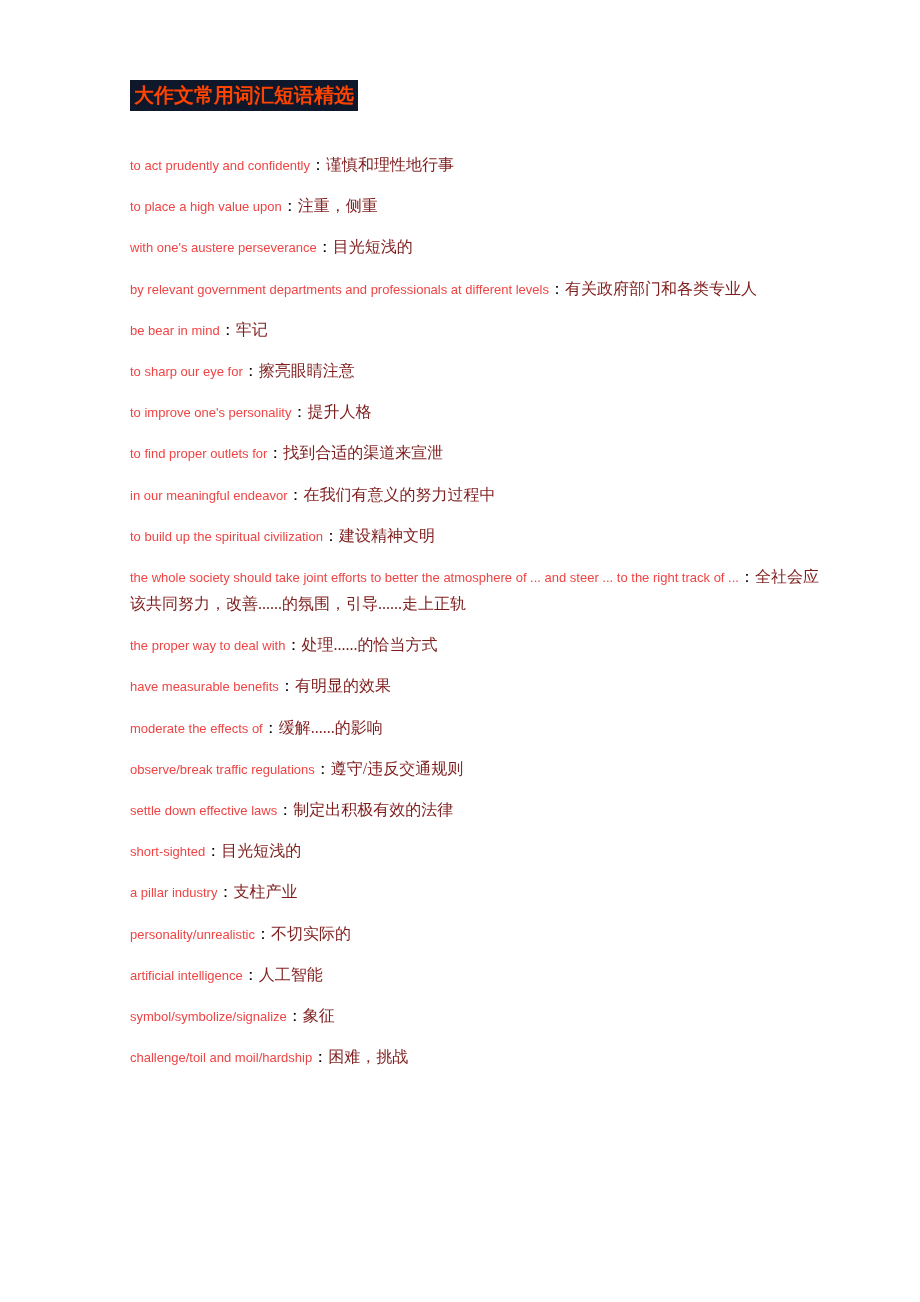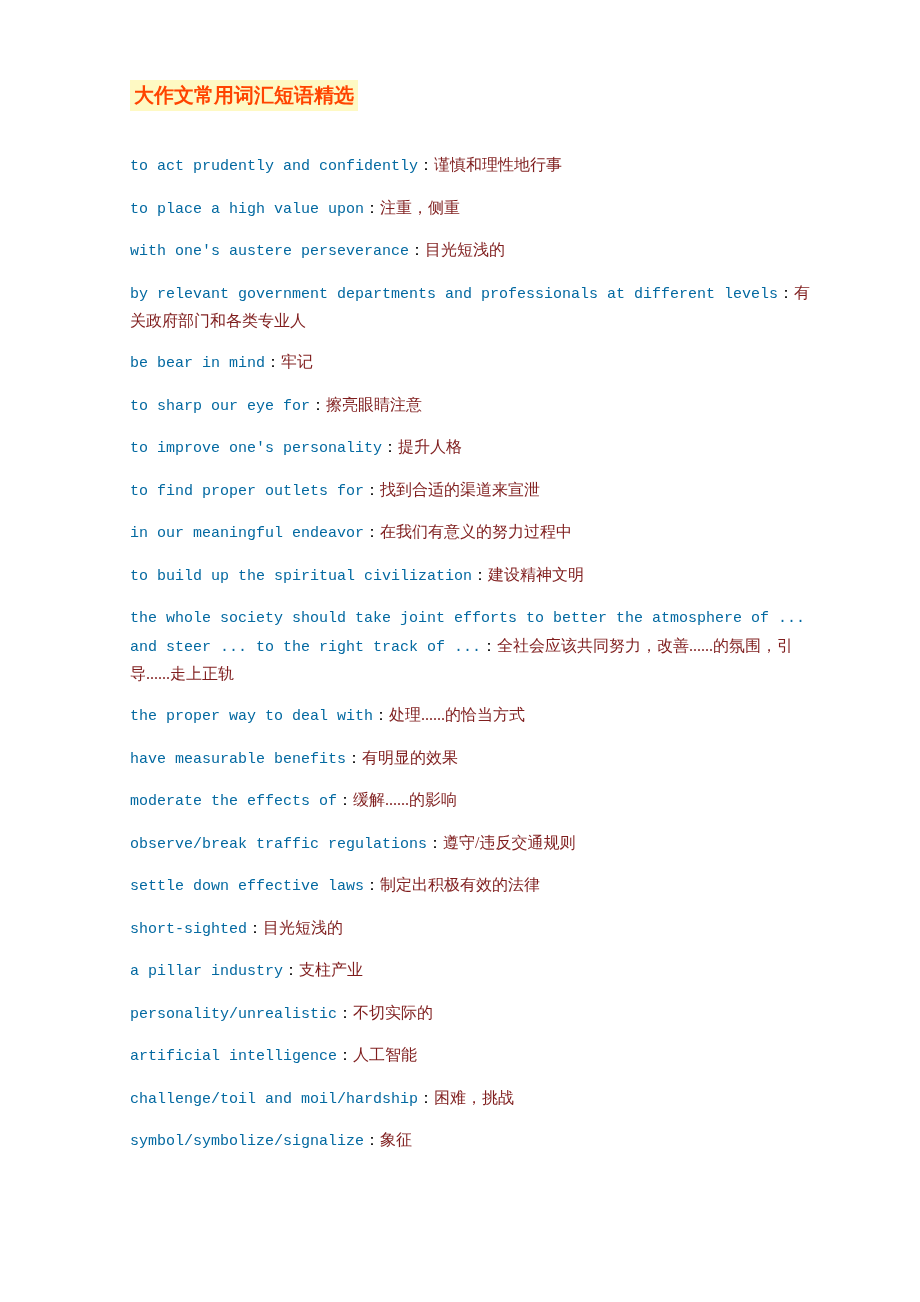--- a/index.html
+++ b/index.html
@@ -13,42 +13,42 @@
       font-family: "SimSun", "宋体", serif;
       font-size: 16px;
       color: #000000;
       width: 920px;
       min-height: 1302px;
       padding: 80px 100px 80px 130px;
     }
 
     .title-block {
       display: inline-block;
-      background-color: #fef9c3;
+      background-color: #0f172a;
       padding: 2px 4px;
       margin-bottom: 40px;
     }
 
     .title-text {
       font-size: 20px;
       font-weight: bold;
       color: #FF4400;
       font-family: "SimHei", "黑体", sans-serif;
     }
 
     .entry {
       margin-bottom: 14px;
       line-height: 1.7;
       font-size: 16px;
     }
 
     .en {
-      color: #0369a1;
-      font-family: Liberation Mono, monospace;
-      font-size: 15px;
+      color: #ef4444;
+      font-family: Liberation Sans, sans-serif;
+      font-size: 13px;
     }
 
     .en-bold {
       color: #0055AA;
       font-family: "Courier New", Courier, monospace;
       font-size: 15px;
       font-weight: bold;
     }
 
     .cn {
@@ -89,18 +89,18 @@
     <div class="entry-multiline"><span class="en">the  whole  society  should  take  joint  efforts  to  better  the atmosphere of  ...  and steer ...  to the right track of  ...</span><span class="colon">：</span><span class="cn">全社会应该共同努力，改善......的氛围，引导......走上正轨</span></div>
     <div class="entry"><span class="en">the proper way to deal with</span><span class="colon">：</span><span class="cn">处理......的恰当方式</span></div>
     <div class="entry"><span class="en">have measurable benefits</span><span class="colon">：</span><span class="cn">有明显的效果</span></div>
     <div class="entry"><span class="en">moderate the effects of</span><span class="colon">：</span><span class="cn">缓解......的影响</span></div>
     <div class="entry"><span class="en">observe/break traffic regulations</span><span class="colon">：</span><span class="cn">遵守/违反交通规则</span></div>
     <div class="entry"><span class="en">settle down effective laws</span><span class="colon">：</span><span class="cn">制定出积极有效的法律</span></div>
     <div class="entry"><span class="en">short-sighted</span><span class="colon">：</span><span class="cn">目光短浅的</span></div>
     <div class="entry"><span class="en">a pillar industry</span><span class="colon">：</span><span class="cn">支柱产业</span></div>
     <div class="entry"><span class="en">personality/unrealistic</span><span class="colon">：</span><span class="cn">不切实际的</span></div>
     <div class="entry"><span class="en">artificial intelligence</span><span class="colon">：</span><span class="cn">人工智能</span></div>
+    <div class="entry"><span class="en">symbol/symbolize/signalize</span><span class="colon">：</span><span class="cn">象征</span></div>
     <div class="entry"><span class="en">challenge/toil and moil/hardship</span><span class="colon">：</span><span class="cn">困难，挑战</span></div>
-    <div class="entry"><span class="en">symbol/symbolize/signalize</span><span class="colon">：</span><span class="cn">象征</span></div>
   </div>
 
 
 
 
 </body></html>

